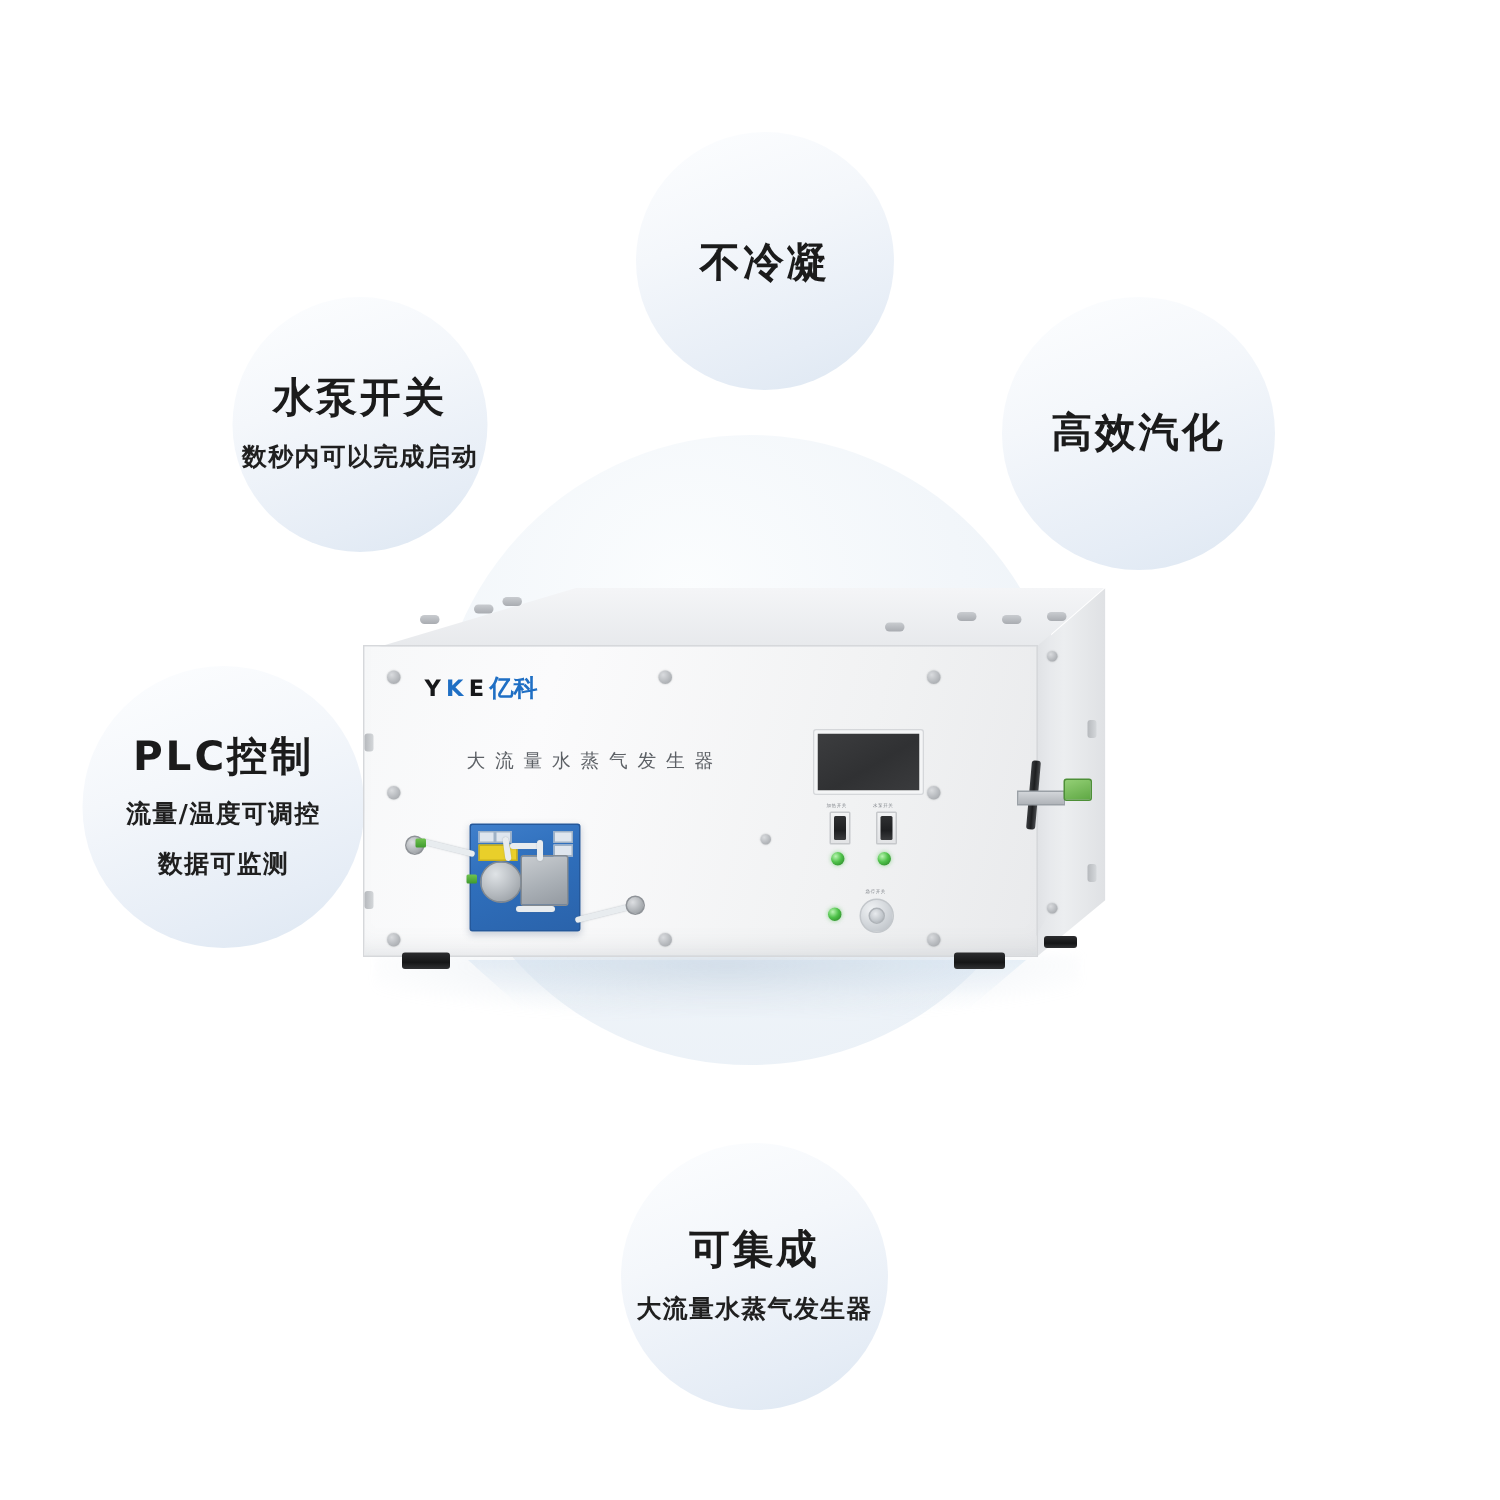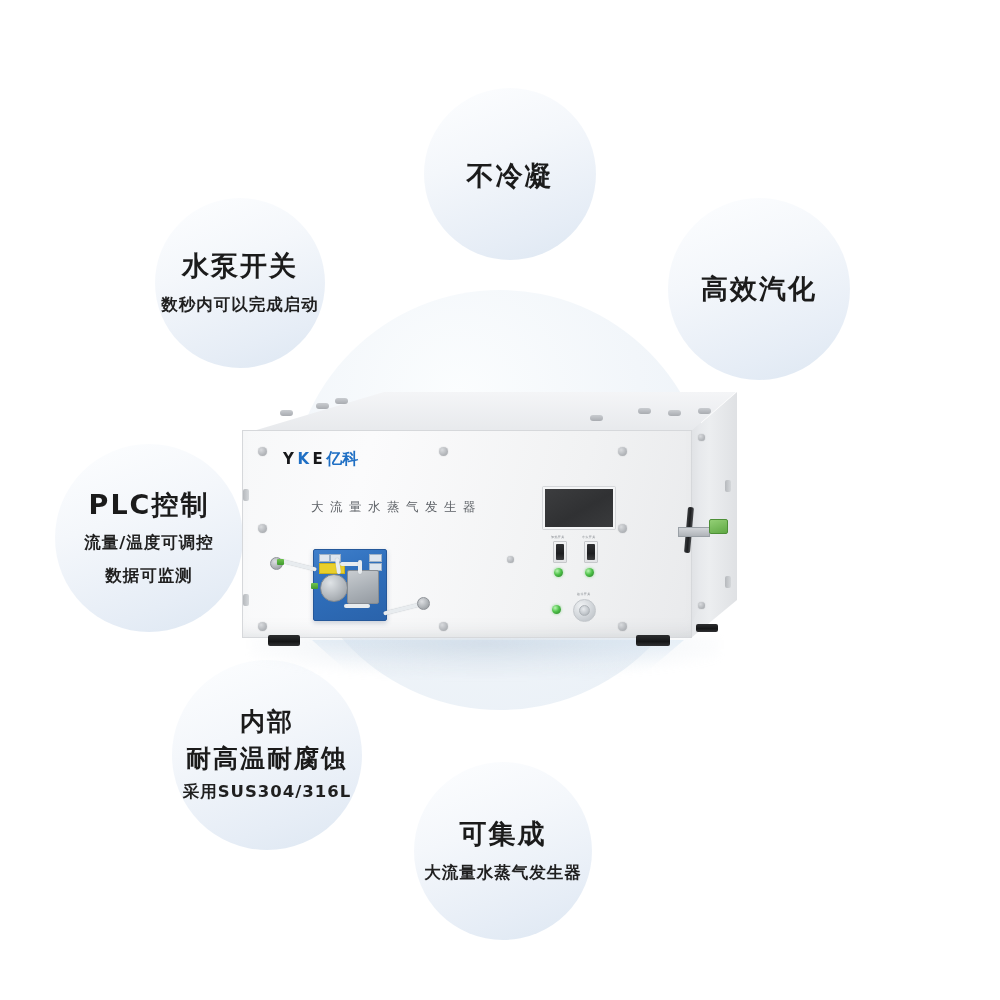--- a/index.html
+++ b/index.html
@@ -356,25 +356,20 @@
     <div class="b-sub s17 gap8">数据可监测</div>
   </div>
 
 
 
   <div class="bubble" style="left:414px; top:762px; width:178px; height:178px;">
     <div class="b-title t28">可集成</div>
     <div class="b-sub s17 gap8">大流量水蒸气发生器</div>
   </div>
 
-  <div class="bubble" style="left:172px; top:660px; width:190px; height:190px;">
-    <div class="b-title t26">内部</div>
-    <div class="b-title t26 gap4">耐高温耐腐蚀</div>
-    <div class="b-sub s17 gap4">采用SUS304/316L</div>
-  </div>
 
   <div class="floor-reflect"></div>
   <div class="floor-shadow"></div>
 
   <div id="machine">
 
     <div class="side-face"></div>
     <div class="side-face2"></div>
 
     <div class="top-face"></div>

